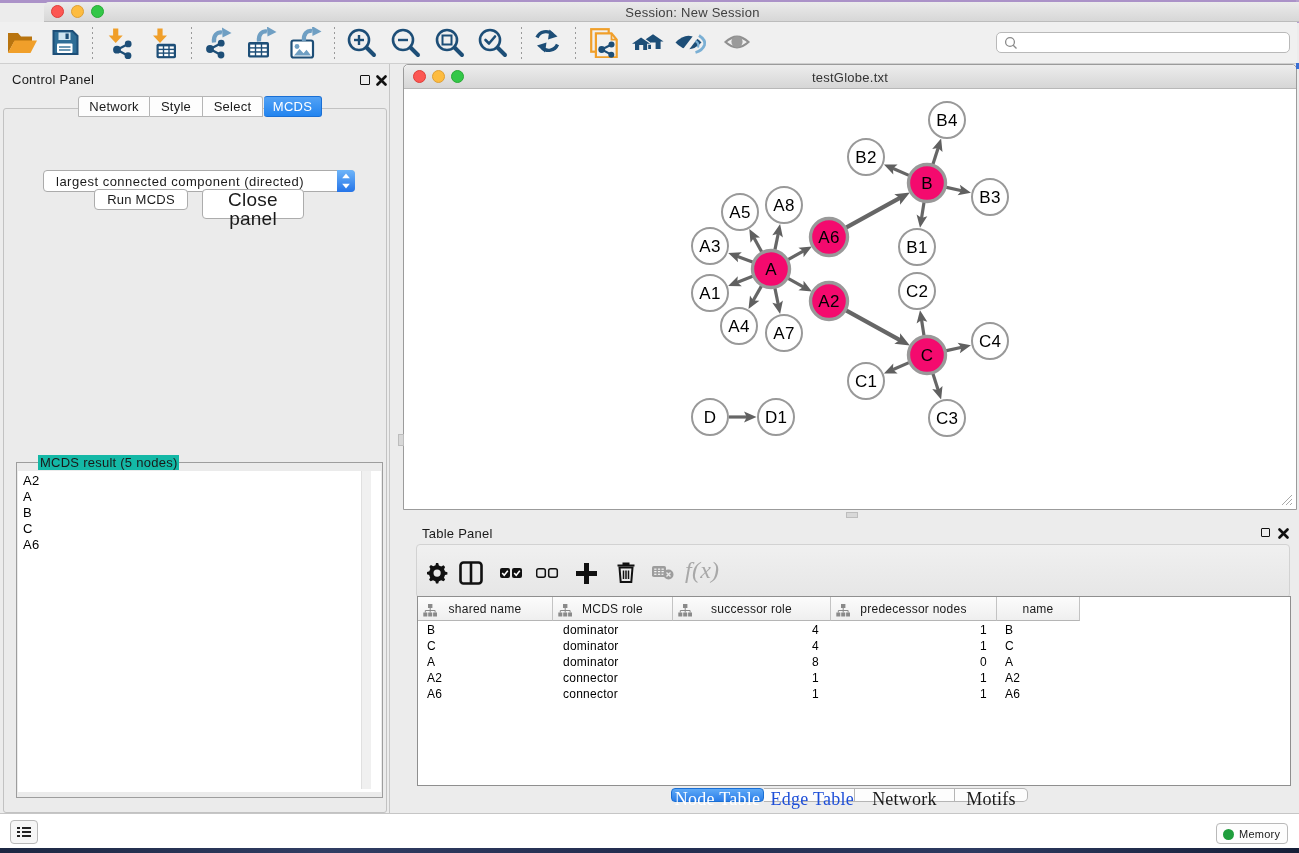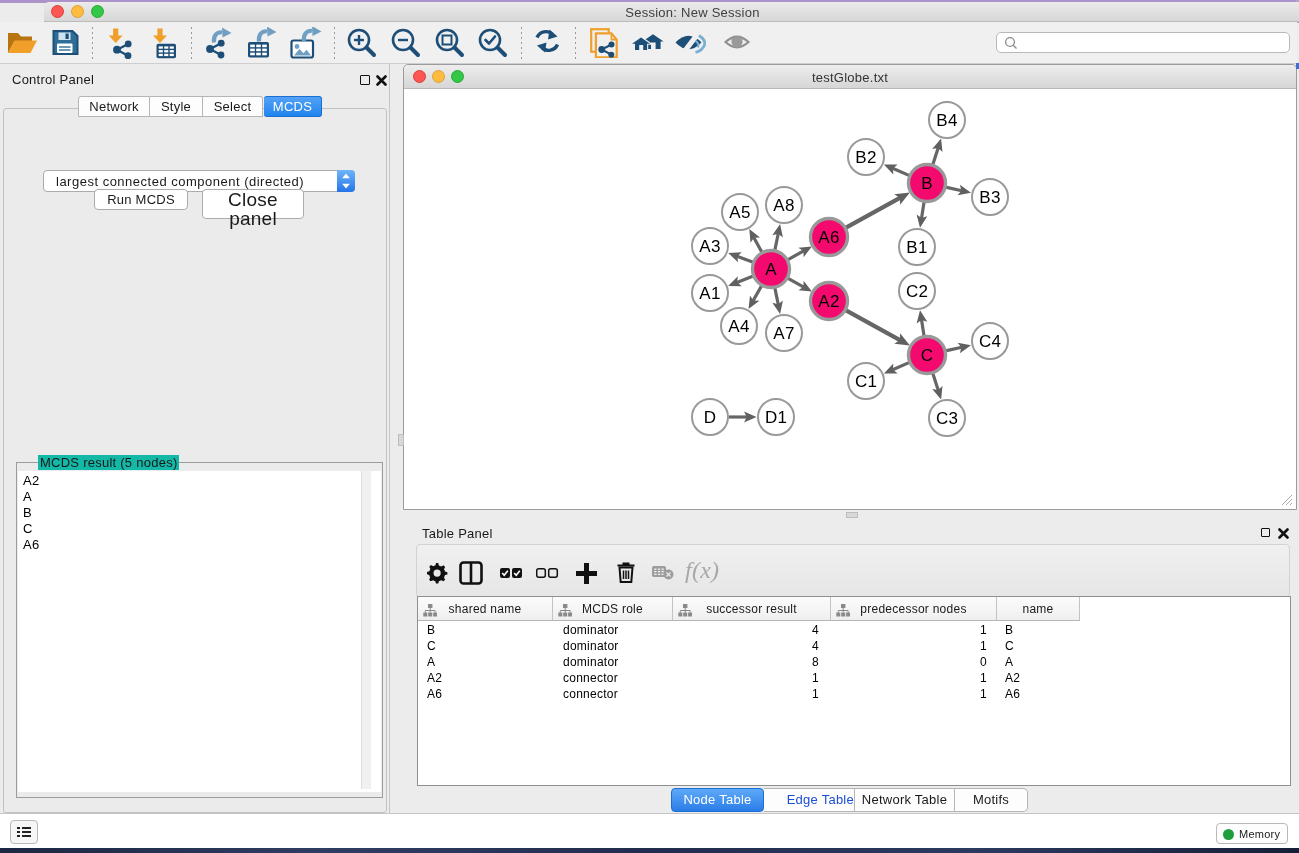--- a/index.html
+++ b/index.html
@@ -378,21 +378,21 @@
       <div style="position:absolute;left:255px;top:0;width:158px;height:24px;background:linear-gradient(#fcfcfc,#efefef);border-right:1px solid #c3c3c3;border-bottom:1px solid #b5b5b5;">
         <span style="position:absolute;left:5px;top:6px;"><svg width="14" height="13" viewBox="0 0 14 13">
             <g fill="#8a8a8a">
               <rect x="5" y="0" width="4.4" height="4"></rect>
               <rect x="0.3" y="8.5" width="4" height="4"></rect>
               <rect x="5.2" y="8.5" width="4" height="4"></rect>
               <rect x="10.1" y="8.5" width="4" height="4"></rect>
             </g>
             <path d="M7.2 4 V6.5 M2.3 8.5 V6.5 H12.1 V8.5 M7.2 6.5 V8.5" stroke="#8a8a8a" fill="none" stroke-width="1"></path>
           </svg></span>
-        <div style="position:absolute;left:0;top:5px;width:100%;text-align:center;font-size:12px;color:#1a1a1a;">successor result</div>
+        <div style="position:absolute;left:0;top:5px;width:100%;text-align:center;font-size:12px;color:#1a1a1a;">successor role</div>
       </div>
       <div style="position:absolute;left:413px;top:0;width:166px;height:24px;background:linear-gradient(#fcfcfc,#efefef);border-right:1px solid #c3c3c3;border-bottom:1px solid #b5b5b5;">
         <span style="position:absolute;left:5px;top:6px;"><svg width="14" height="13" viewBox="0 0 14 13">
             <g fill="#8a8a8a">
               <rect x="5" y="0" width="4.4" height="4"></rect>
               <rect x="0.3" y="8.5" width="4" height="4"></rect>
               <rect x="5.2" y="8.5" width="4" height="4"></rect>
               <rect x="10.1" y="8.5" width="4" height="4"></rect>
             </g>
             <path d="M7.2 4 V6.5 M2.3 8.5 V6.5 H12.1 V8.5 M7.2 6.5 V8.5" stroke="#8a8a8a" fill="none" stroke-width="1"></path>
@@ -425,21 +425,21 @@
       <div style="position:absolute;left:255px;top:50px;width:146px;text-align:right;font-size:12px;color:#000;">1</div>
       <div style="position:absolute;left:413px;top:50px;width:156px;text-align:right;font-size:12px;color:#000;">1</div>
       <div style="position:absolute;left:587px;top:50px;font-size:12px;color:#000;">A2</div>
       <div style="position:absolute;left:9px;top:66px;font-size:12px;color:#000;">A6</div>
       <div style="position:absolute;left:145px;top:66px;font-size:12px;color:#000;">connector</div>
       <div style="position:absolute;left:255px;top:66px;width:146px;text-align:right;font-size:12px;color:#000;">1</div>
       <div style="position:absolute;left:413px;top:66px;width:156px;text-align:right;font-size:12px;color:#000;">1</div>
       <div style="position:absolute;left:587px;top:66px;font-size:12px;color:#000;">A6</div>
     </div>
 
-  <div class="abs" style="left:268px;top:268px;height:24px;display:flex;font-size:13px;">
+  <div class="abs" style="left:268px;top:268px;height:14px;display:flex;font-size:18px;font-family:Liberation Serif, serif;">
       <div style="width:93px;background:linear-gradient(#5ea9f7,#2a7de8);border:1px solid #1a6fd4;color:#fff;border-radius:4px;text-align:center;line-height:21px;">Node Table</div>
       <div style="width:91px;background:#fdfdfd;border:1px solid #b5b5b5;border-left:none;color:#1d4ed8;text-align:right;line-height:21px;">Edge Table</div>
       <div style="width:100px;background:#fdfdfd;border:1px solid #b5b5b5;border-left:none;color:#1a1a1a;text-align:center;line-height:21px;">Network Table</div>
       <div style="width:73px;background:#fdfdfd;border:1px solid #b5b5b5;border-left:none;border-radius:0 5px 5px 0;color:#1a1a1a;text-align:center;line-height:21px;">Motifs</div>
     </div>
 </div>
 
 <div class="abs" style="left:0;top:813px;width:1299px;height:35px;background:#ffffff;border-top:1px solid #c6c6c6;">
   <div class="abs" style="left:10px;top:6px;width:28px;height:24px;background:#f6f6f6;border:1px solid #b9b9b9;border-radius:4px;">
     <svg width="14" height="12" style="position:absolute;left:6px;top:5px;">

